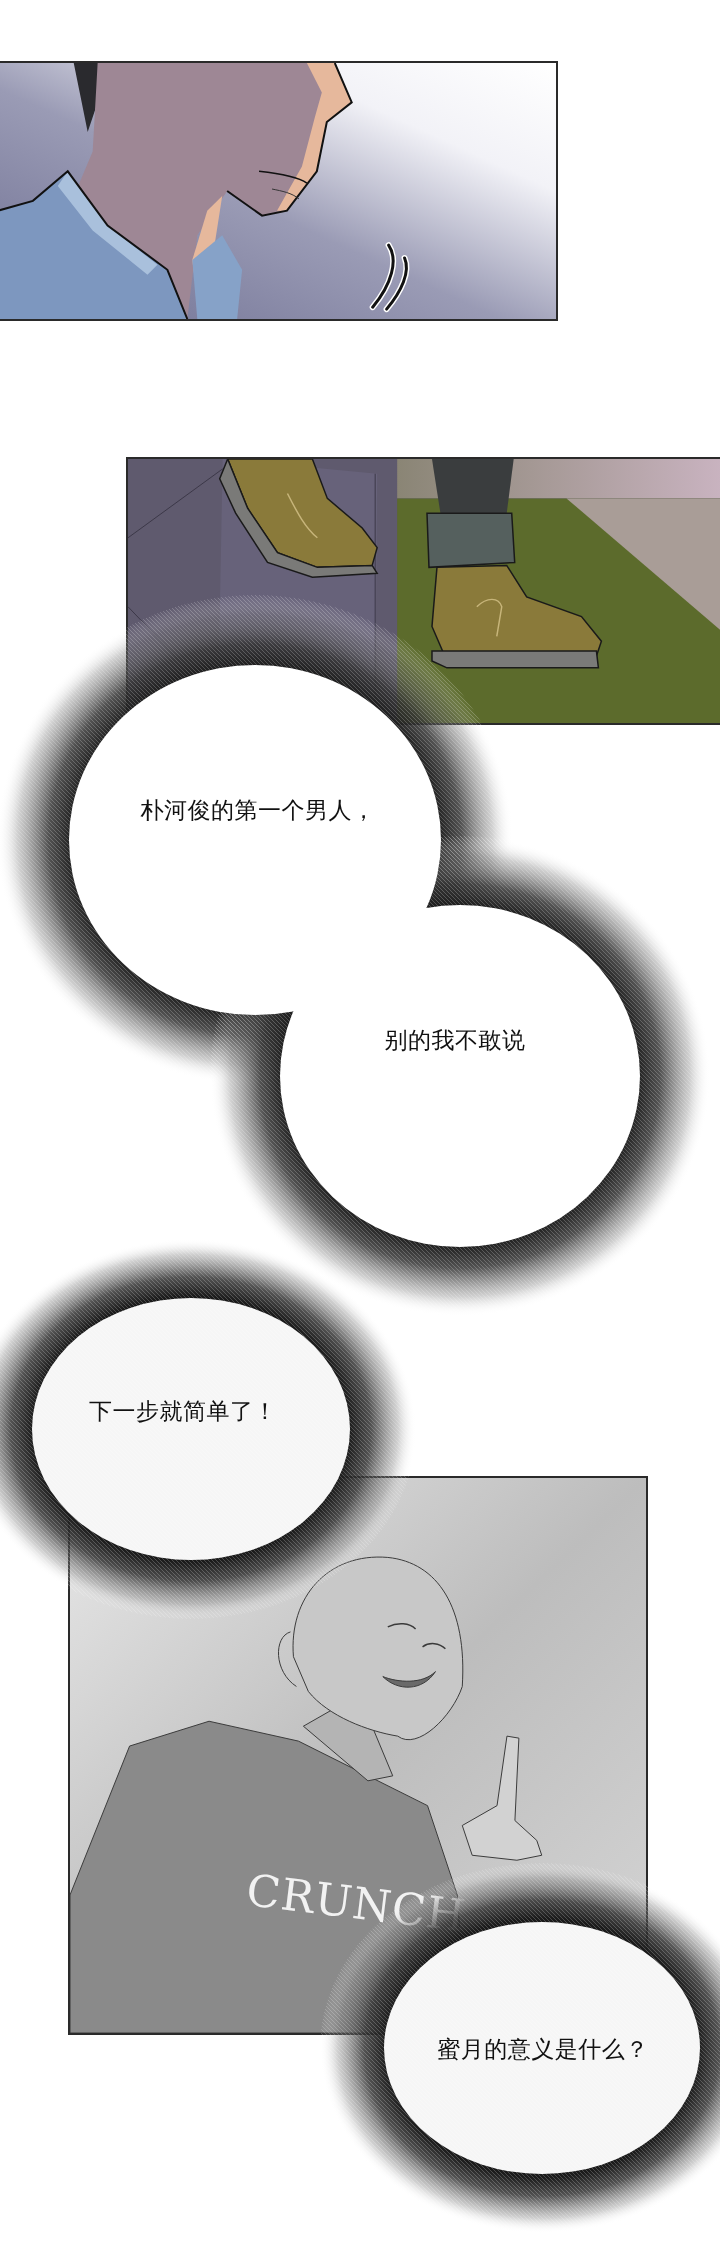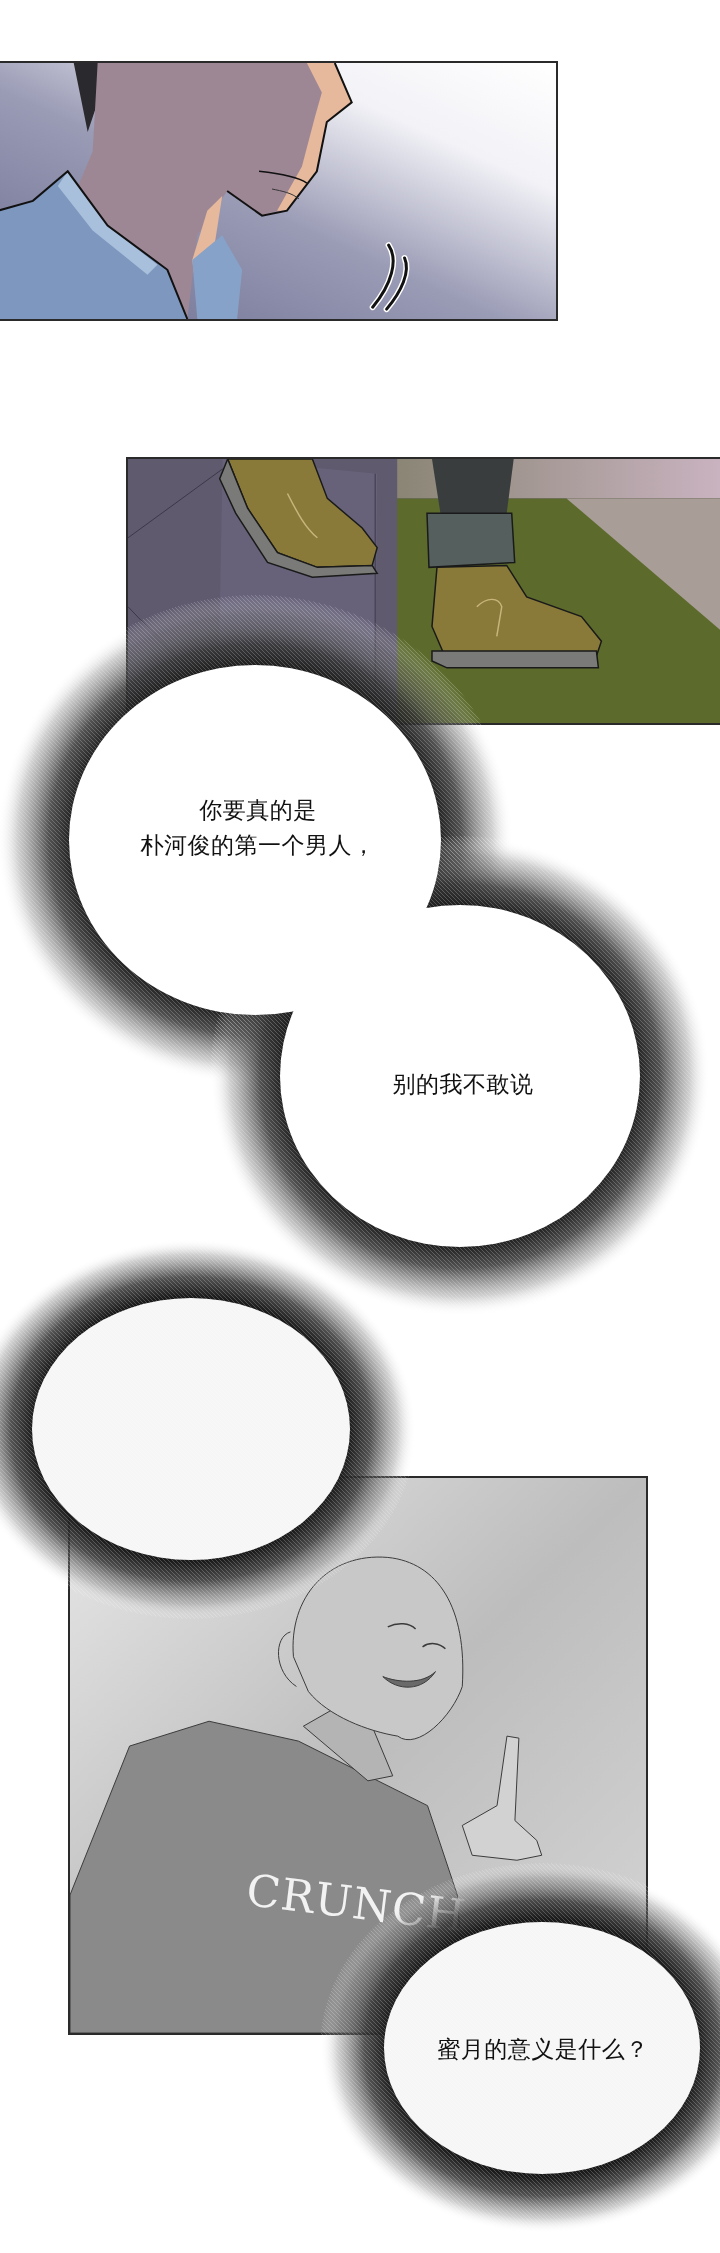--- a/index.html
+++ b/index.html
@@ -154,26 +154,26 @@
   <ellipse cx="191" cy="1429" rx="159" ry="131" fill="#ffffff" opacity="0.96"></ellipse>
 
   <g>
     <ellipse cx="542" cy="2048" rx="222" ry="185" fill="url(#halo)"></ellipse>
     <ellipse cx="542" cy="2048" rx="222" ry="185" fill="url(#rays)"></ellipse>
   </g>
   <ellipse cx="542" cy="2048" rx="158" ry="126" fill="#ffffff" opacity="0.96"></ellipse>
 </svg>
 
 <div class="bubble-text" style="left:258px; top:793px;">
-  <div>你要真的是</div>
   <div>朴河俊的第一个男人，</div>
 </div>
 
-<div class="bubble-text" style="left:455px; top:1067px;margin-left:8px;">
+<div class="bubble-text" style="left:455px; top:1023px;">
   <div>别的我不敢说</div>
 </div>
 
 <div class="bubble-text" style="left:183px; top:1394px;">
+  <div>下一步就简单了！</div>
 </div>
 
 <div class="bubble-text" style="left:543px; top:2032px;">
   <div>蜜月的意义是什么？</div>
 </div>
 
 </body></html>

